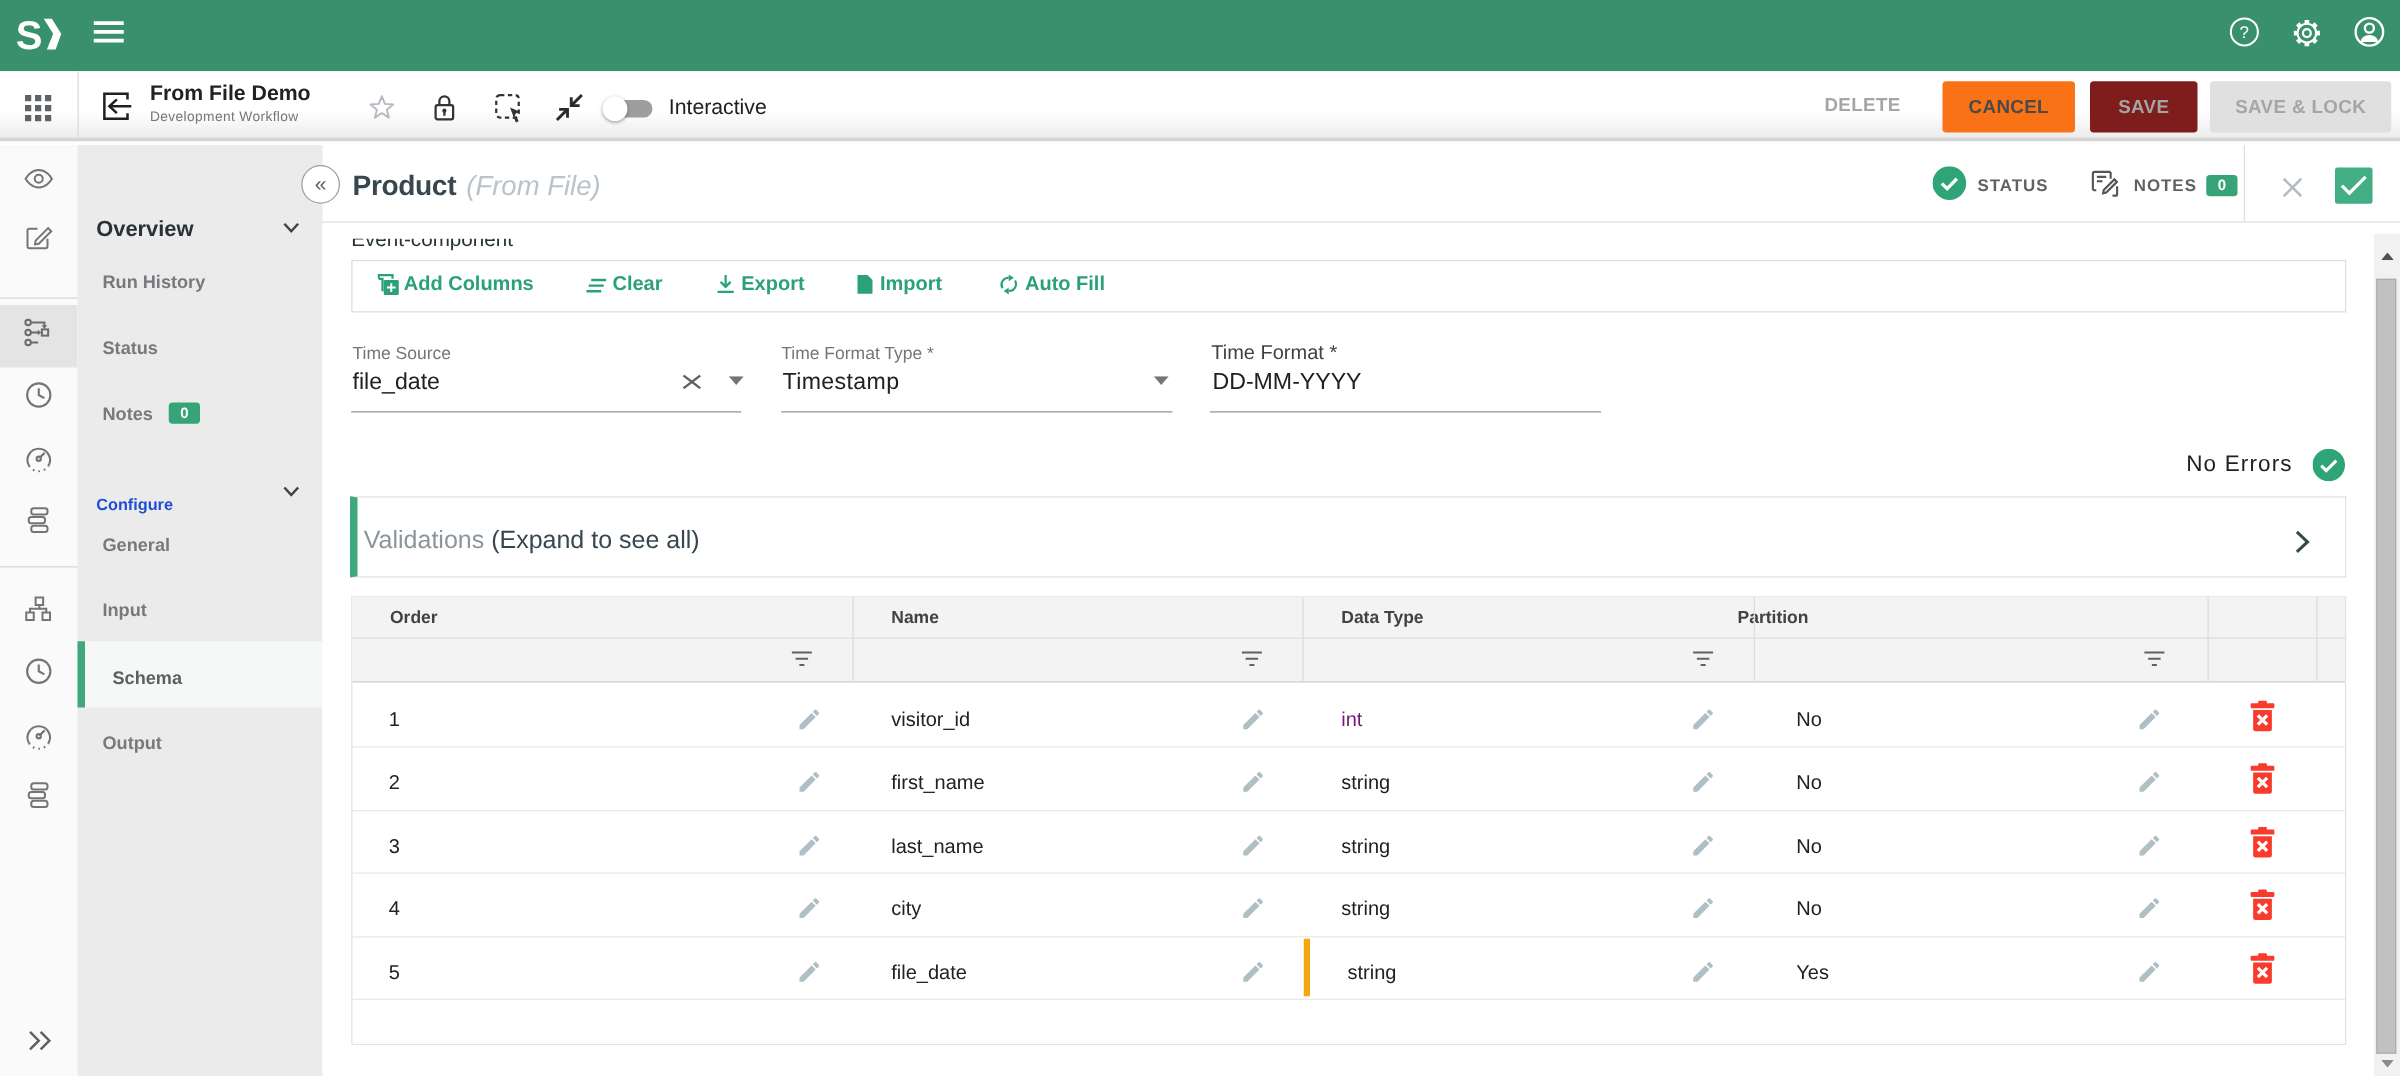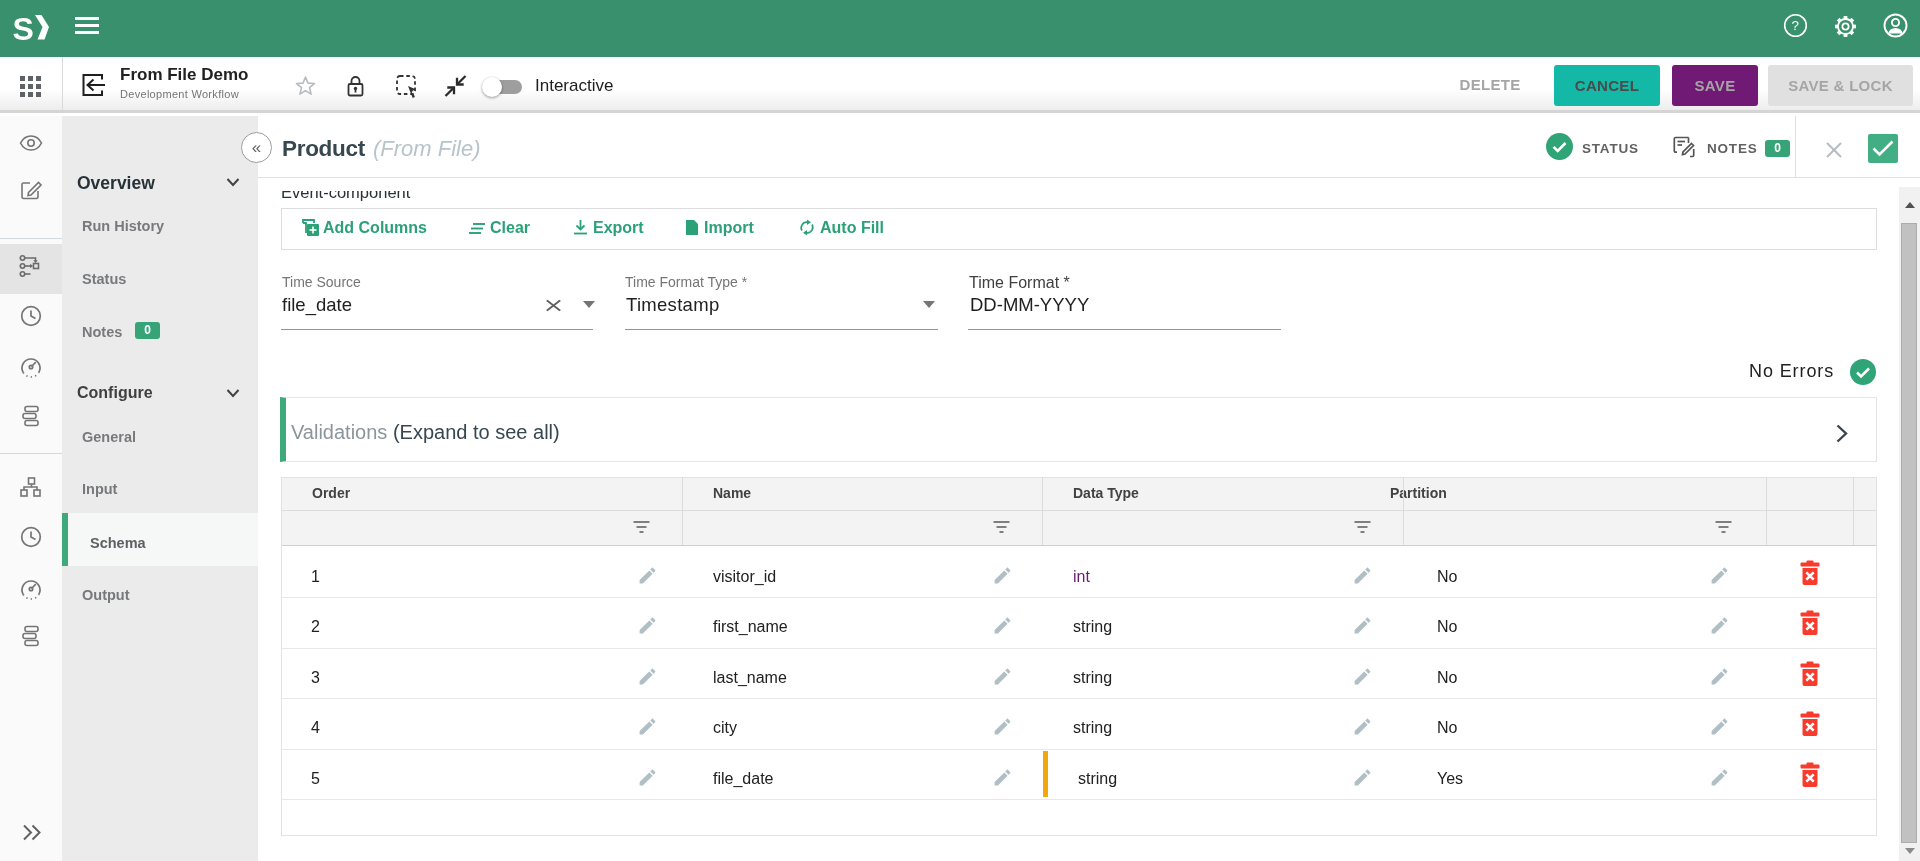--- a/index.html
+++ b/index.html
@@ -105,22 +105,22 @@
       <path d="M2 22 L10.5 13.5"></path>
       <path d="M10.5 20.2 V13.5 H3.8"></path>
     </g>
   </svg>
 
   <div class="abs" style="left:486px;top:80px;width:36px;height:14px;border-radius:7px;background:#9e9e9e;"></div>
   <div class="abs" style="left:482px;top:77px;width:20px;height:20px;border-radius:50%;background:#fff;box-shadow:0 1px 3px rgba(0,0,0,0.4);"></div>
   <div class="abs" style="left:535px;top:76px;font-size:17px;color:#212121;">Interactive</div>
 
   <div class="abs" style="left:1455px;top:76px;width:70px;text-align:center;font-size:15px;font-weight:bold;color:#a5a5a5;letter-spacing:0.3px;">DELETE</div>
-  <div class="abs" style="left:1554px;top:65px;width:106px;height:41px;background:#14b8a6;border-radius:3px;line-height:41px;text-align:center;font-size:15px;font-weight:bold;color:#4a4a4a;letter-spacing:0.3px;">CANCEL</div>
-  <div class="abs" style="left:1672px;top:65px;width:86px;height:41px;background:#701a75;border-radius:3px;line-height:41px;text-align:center;font-size:15px;font-weight:bold;color:#a5a5a5;letter-spacing:0.3px;">SAVE</div>
+  <div class="abs" style="left:1554px;top:65px;width:106px;height:41px;background:#f97316;border-radius:3px;line-height:41px;text-align:center;font-size:15px;font-weight:bold;color:#4a4a4a;letter-spacing:0.3px;">CANCEL</div>
+  <div class="abs" style="left:1672px;top:65px;width:86px;height:41px;background:#7f1d1d;border-radius:3px;line-height:41px;text-align:center;font-size:15px;font-weight:bold;color:#a5a5a5;letter-spacing:0.3px;">SAVE</div>
   <div class="abs" style="left:1768px;top:65px;width:145px;height:41px;background:#e0e0e0;border-radius:3px;line-height:41px;text-align:center;font-size:15px;font-weight:bold;color:#a5a5a5;letter-spacing:0.3px;">SAVE &amp; LOCK</div>
 
   <div class="abs" id="rail" style="left:0;top:116px;width:62px;height:745px;background:#fafafa;">
     <div class="abs" style="left:0;top:122px;width:62px;height:1px;background:#cfd8dc;"></div>
     <div class="abs" style="left:0;top:128px;width:62px;height:50px;background:#e4e4e4;"></div>
     <div class="abs" style="left:0;top:337px;width:62px;height:1px;background:#cfd8dc;"></div>
   </div>
 
   <svg class="abs" style="left:19px;top:131px;" width="24" height="24" viewBox="0 0 24 24">
     <g stroke="#757575" stroke-width="1.6" fill="none">
@@ -207,21 +207,21 @@
 
   <div class="abs" id="sidebar" style="left:62px;top:116px;width:218px;height:745px;background:#ebebeb;">
     <div class="abs" style="left:15px;top:57px;font-size:17.5px;font-weight:bold;color:#263238;">Overview</div>
     <svg class="abs" style="left:164px;top:61px;" width="14" height="10" viewBox="0 0 14 10">
         <path d="M1.5 2 L7 8 L12.5 2" fill="none" stroke="#424242" stroke-width="2"></path>
       </svg>
     <div class="abs" style="left:20px;top:102px;font-size:14.5px;font-weight:bold;color:#77797c;">Run History</div>
     <div class="abs" style="left:20px;top:155px;font-size:14.5px;font-weight:bold;color:#77797c;">Status</div>
     <div class="abs" style="left:20px;top:208px;font-size:14.5px;font-weight:bold;color:#77797c;">Notes</div>
     <div class="abs" style="left:73px;top:206px;width:25px;height:17px;background:#36a476;border-radius:3px;color:#fff;font-size:12px;font-weight:bold;text-align:center;line-height:17px;">0</div>
-    <div class="abs" style="left:15px;top:268px;font-size:16px;font-weight:bold;color:#404040;">Configure</div>
+    <div class="abs" style="left:15px;top:280px;font-size:13px;font-weight:bold;color:#1d4ed8;">Configure</div>
     <svg class="abs" style="left:164px;top:272px;" width="14" height="10" viewBox="0 0 14 10">
         <path d="M1.5 2 L7 8 L12.5 2" fill="none" stroke="#424242" stroke-width="2"></path>
       </svg>
     <div class="abs" style="left:20px;top:313px;font-size:14.5px;font-weight:bold;color:#77797c;">General</div>
     <div class="abs" style="left:20px;top:365px;font-size:14.5px;font-weight:bold;color:#77797c;">Input</div>
     <div class="abs" style="left:0px;top:397px;width:196px;height:53px;background:#f6f7f7;border-left:6px solid #3fa97c;"></div>
     <div class="abs" style="left:28px;top:419px;font-size:14.5px;font-weight:bold;color:#5d5f62;">Schema</div>
     <div class="abs" style="left:20px;top:471px;font-size:14.5px;font-weight:bold;color:#77797c;">Output</div>
   </div>
 

